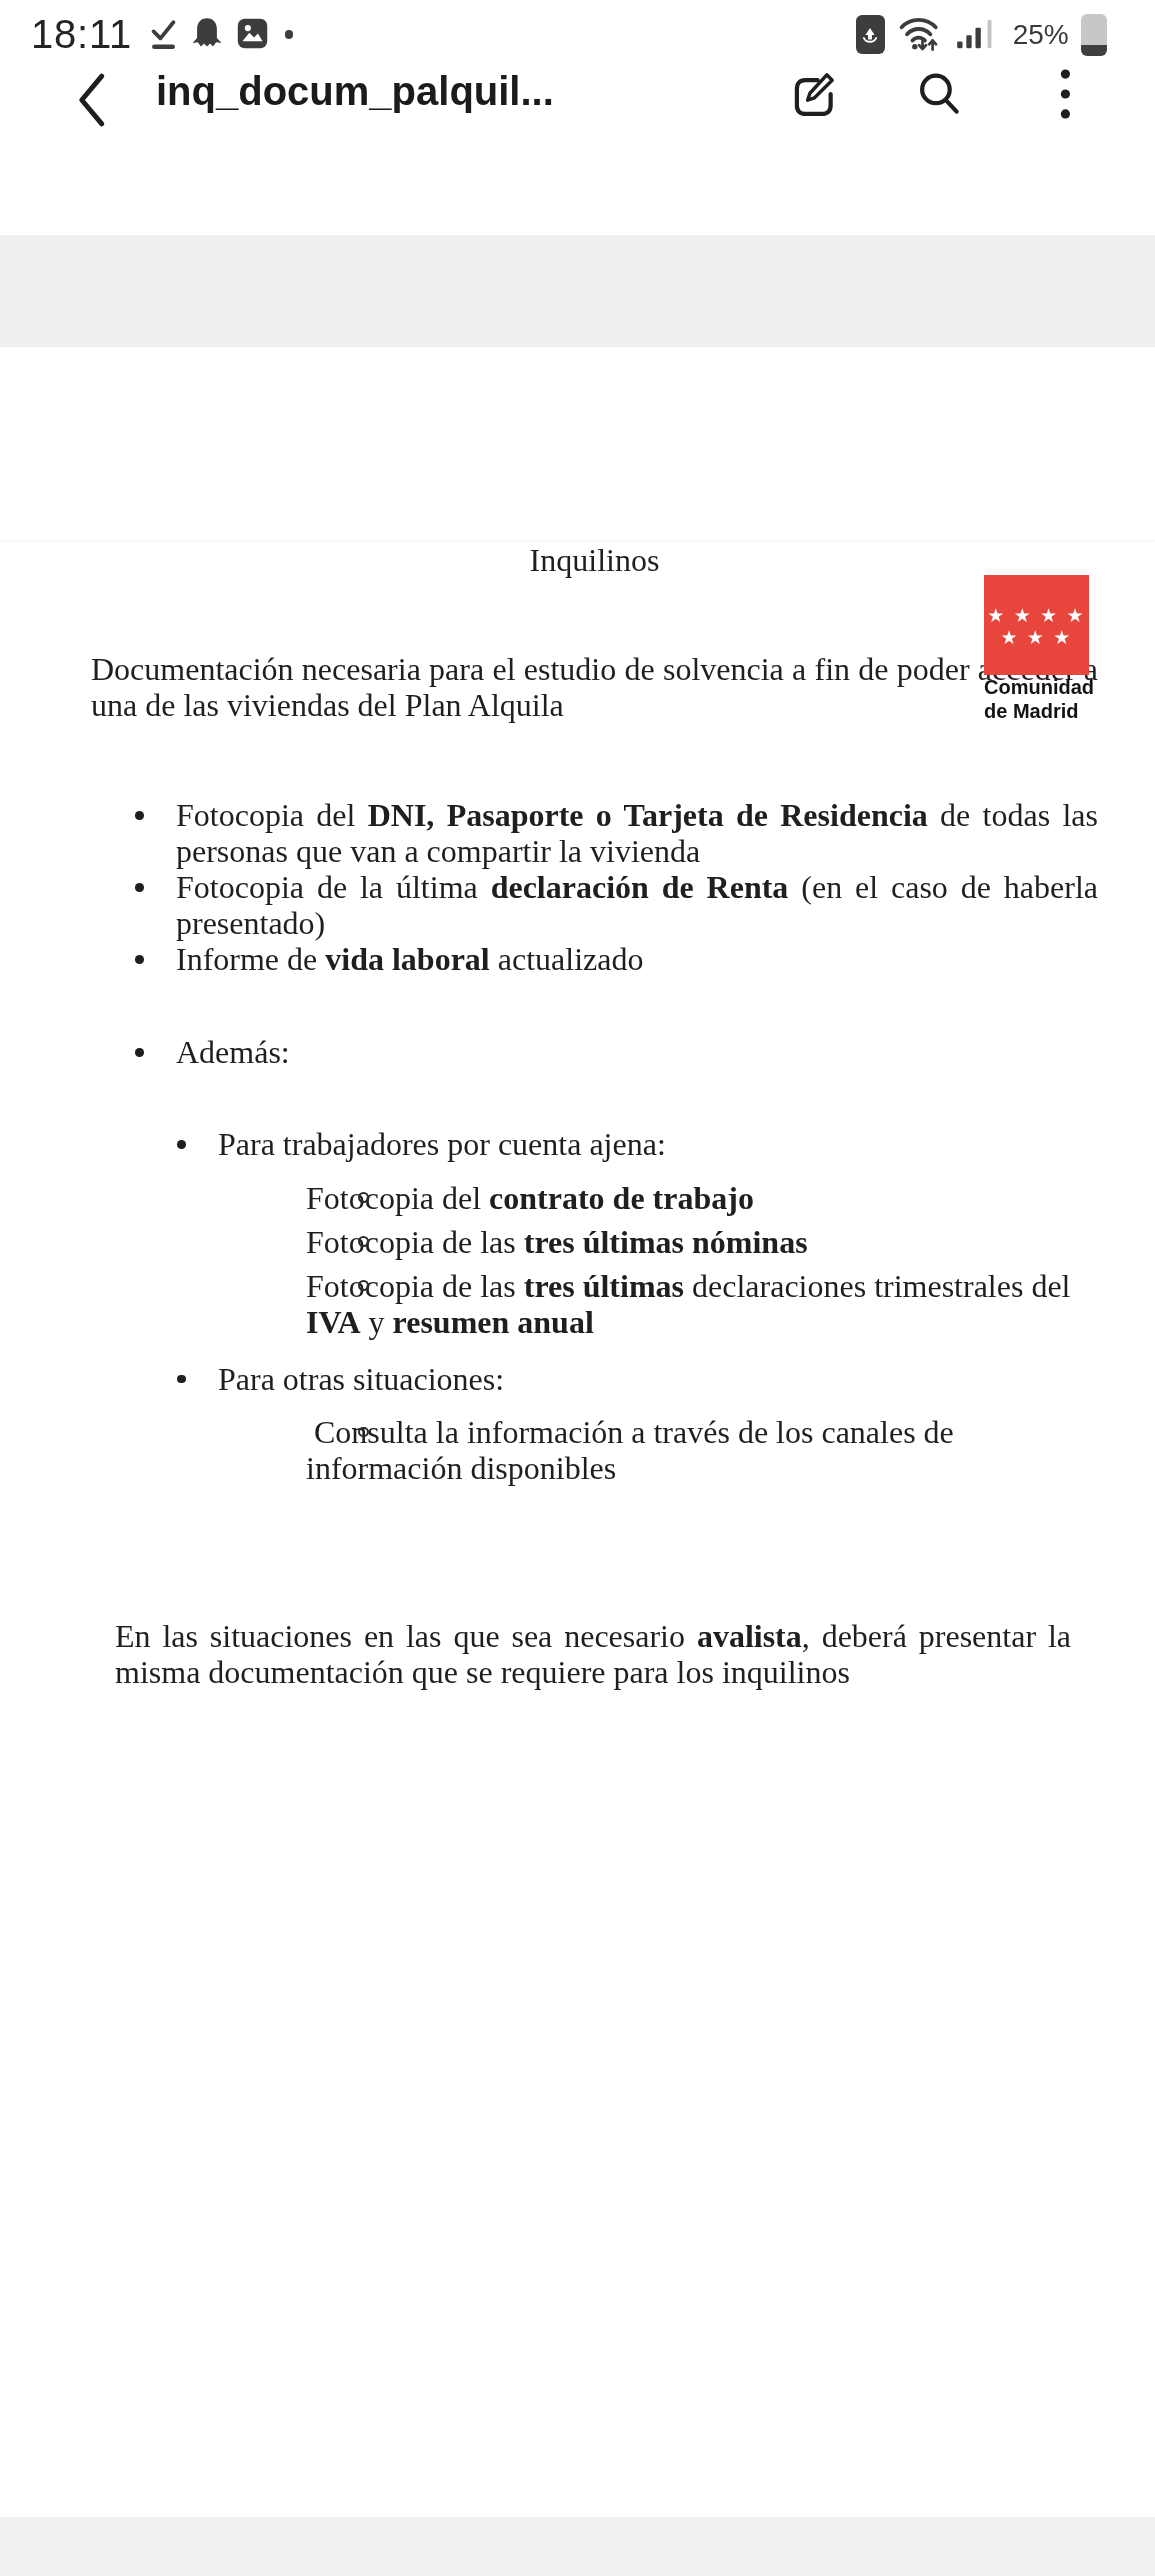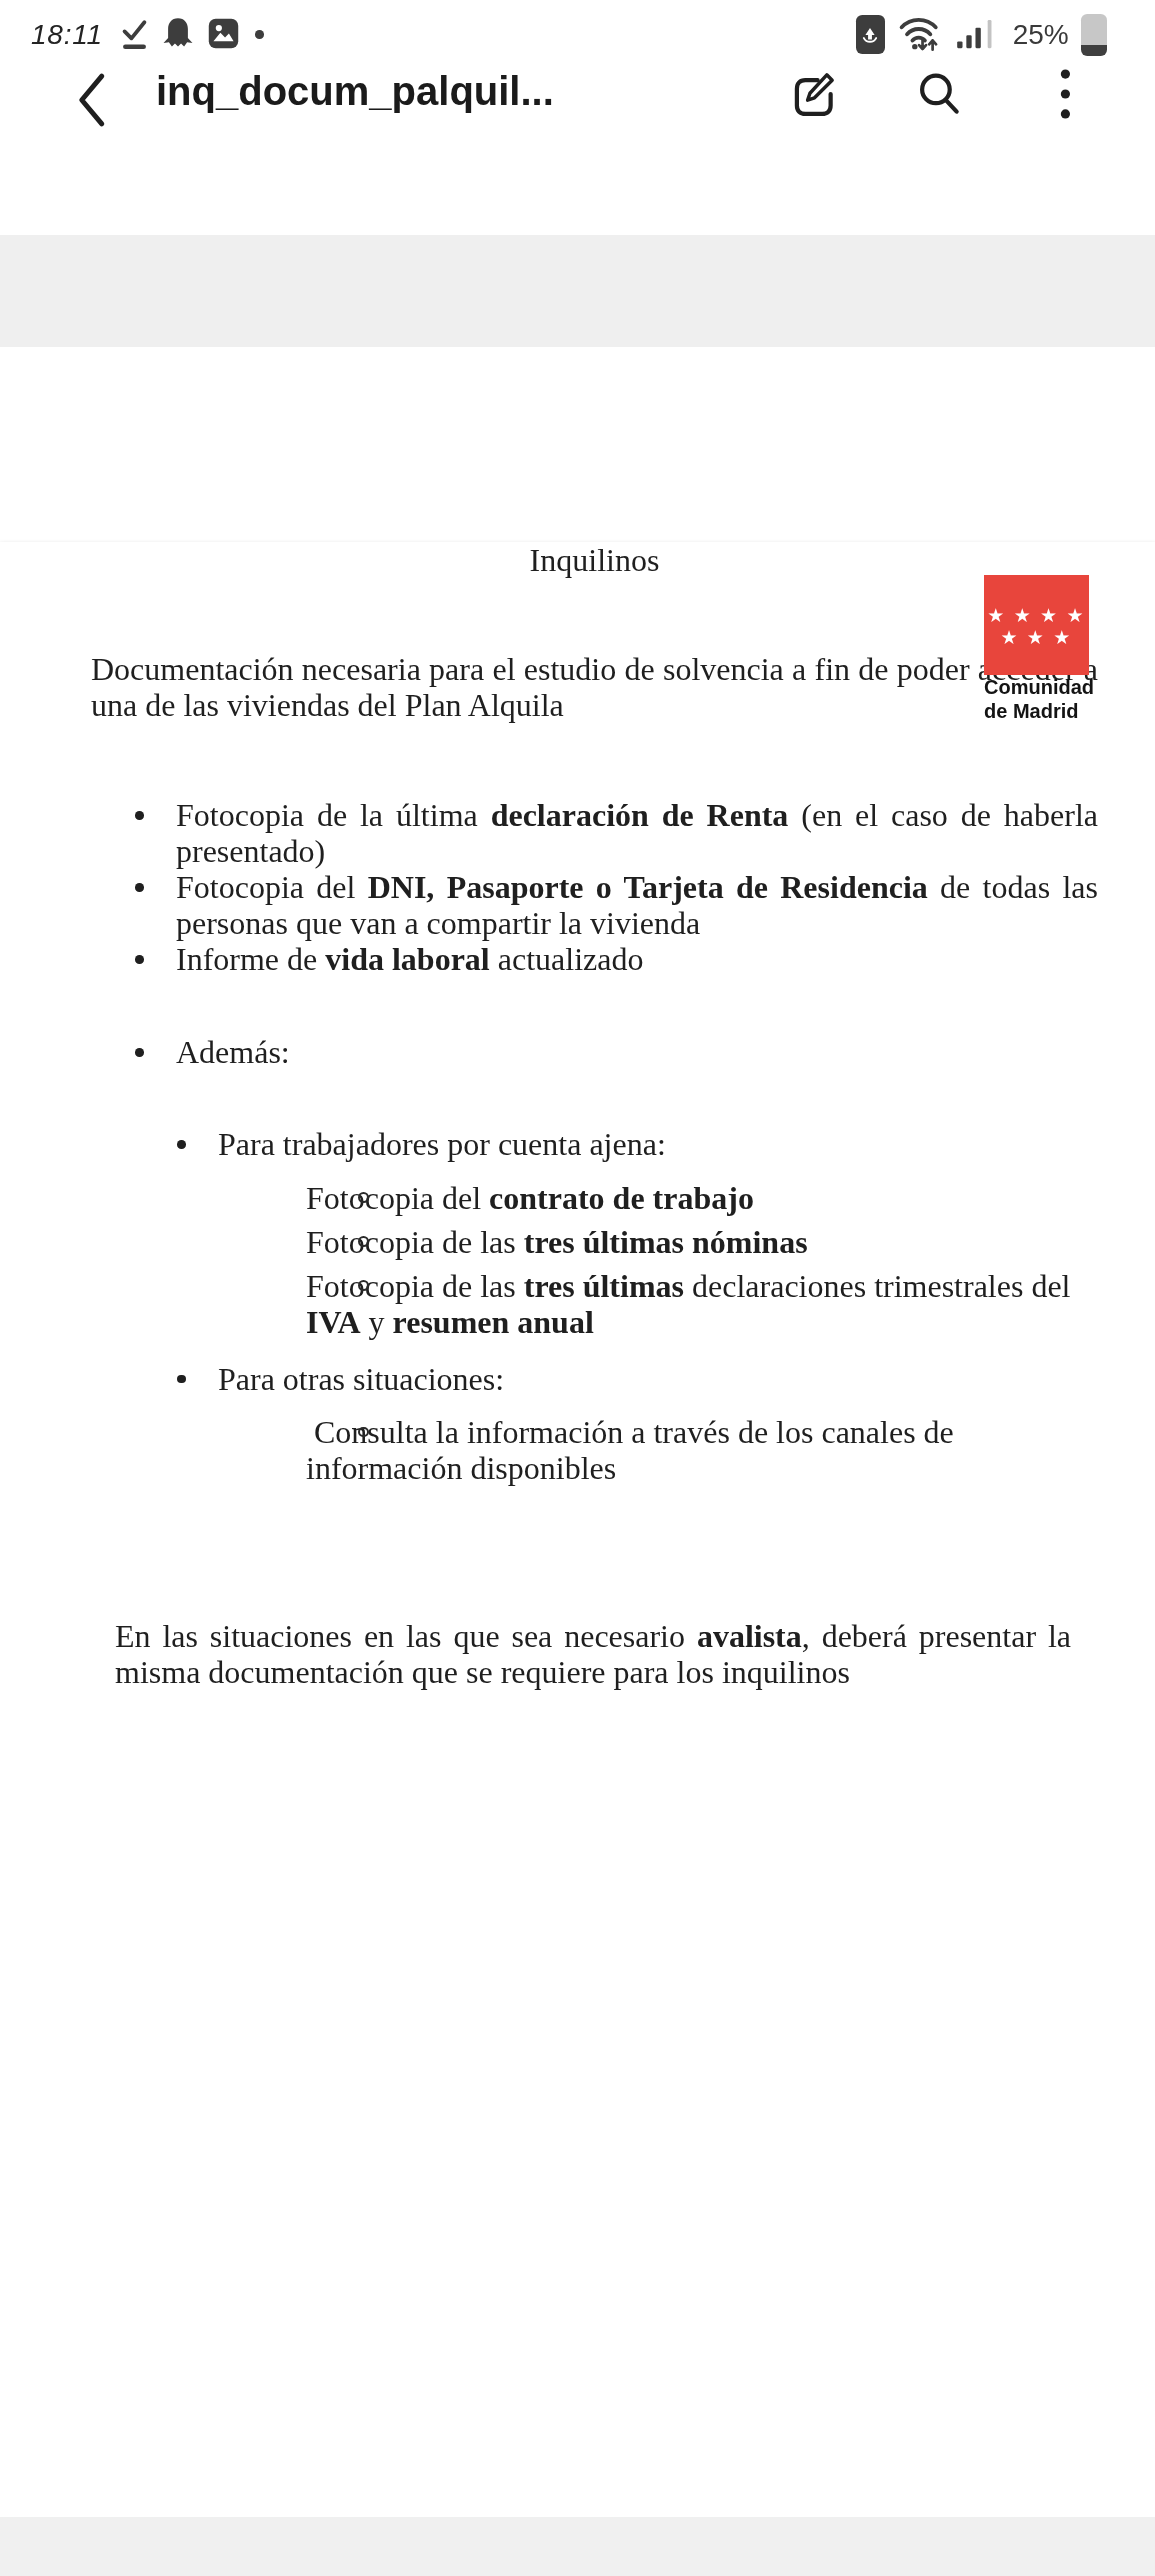--- a/index.html
+++ b/index.html
@@ -9,21 +9,21 @@
     background:#ffffff; overflow:hidden;
     font-family:"Liberation Sans","DejaVu Sans",sans-serif;
     color:#222;
   }
 
   
   .status-bar {
     height:69px; display:flex; align-items:center;
     padding:0 49px 0 31px; background:#fff;
   }
-  .sb-time { font-size:28px; color:#242424; letter-spacing:0.8px;font-style:italic; }
+  .sb-time { font-size:40px; color:#242424; letter-spacing:0.8px; }
   .sb-left-icons { display:flex; align-items:center; gap:12.3px; margin-left:17px; }
   .sb-spacer { flex:1; }
   .sb-right { display:flex; align-items:center; gap:12.3px; }
   .sb-pct { font-size:28px; color:#3a3a3a; margin-left:3.1px; }
   .battery-shape {
     width:26px; height:42px; border-radius:6.2px;
     background:linear-gradient(to bottom,#c7c7c7 0 74%,#3f3f3f 74% 100%);
   }
   .saver-shape {
     width:29px; height:39px; border-radius:6.2px; background:#3d3d3d;
@@ -201,25 +201,25 @@
       </div>
     </div>
 
     <div class="doc-title">Inquilinos</div>
 
     <div class="para intro"><span>Documentación necesaria para el estudio de solvencia a fin de poder acceder a una de las viviendas del Plan Alquila</span></div>
 
     <div class="mt-list1">
       <div class="li l1">
         <span class="dot"></span>
+        <span class="txt"><span>Fotocopia del </span><span class="b">DNI, Pasaporte o Tarjeta de Residencia</span><span> de todas las personas que van a compartir la vivienda</span></span>
+      </div>
+      <div class="li l1">
+        <span class="dot"></span>
         <span class="txt"><span>Fotocopia de la última </span><span class="b">declaración de Renta</span><span> (en el caso de haberla presentado)</span></span>
-      </div>
-      <div class="li l1">
-        <span class="dot"></span>
-        <span class="txt"><span>Fotocopia del </span><span class="b">DNI, Pasaporte o Tarjeta de Residencia</span><span> de todas las personas que van a compartir la vivienda</span></span>
       </div>
       <div class="li l1">
         <span class="dot"></span>
         <span class="txt"><span>Informe de </span><span class="b">vida laboral</span><span> actualizado</span></span>
       </div>
     </div>
 
     <div class="li l1 mt-ademas">
       <span class="dot"></span>
       <span class="txt"><span>Además:</span></span>

